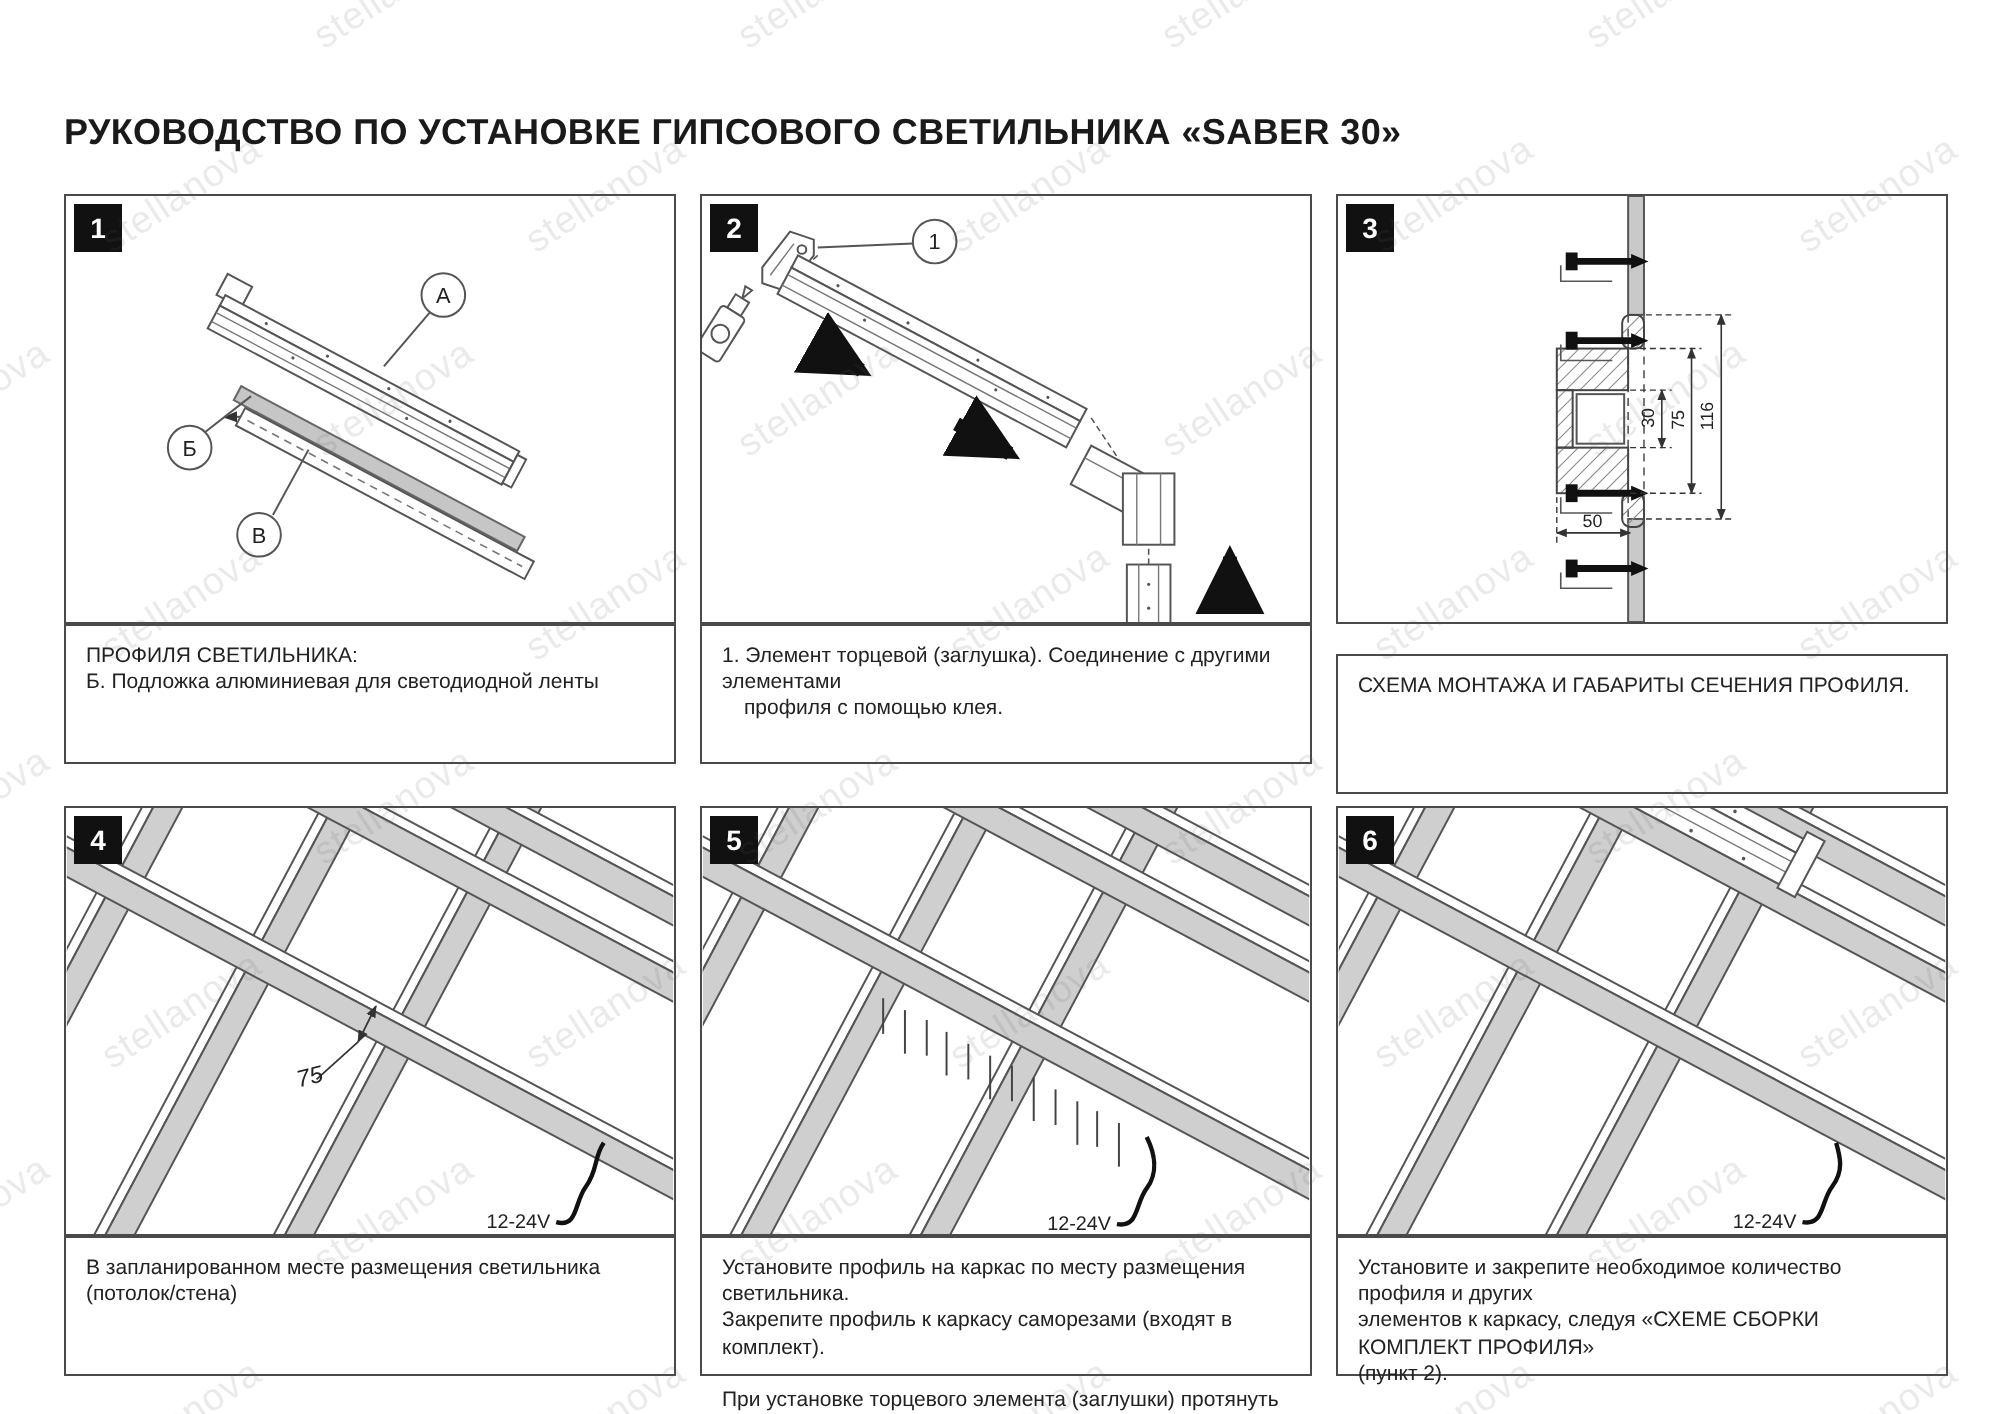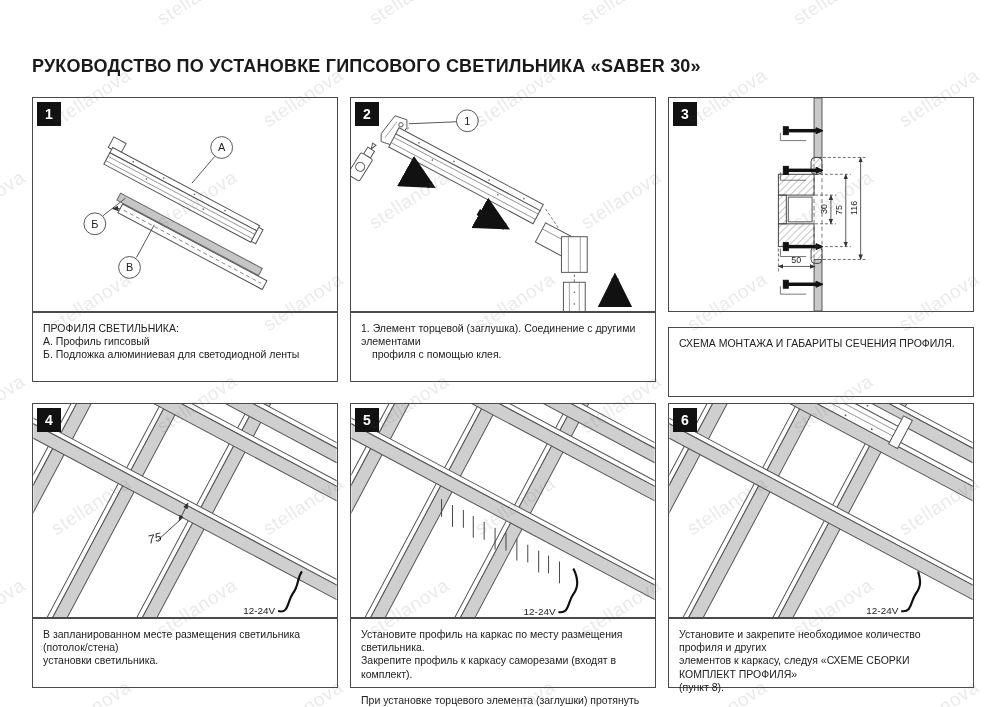--- a/index.html
+++ b/index.html
@@ -127,21 +127,20 @@
       </g>
       <g>
         <line x1="104" y1="161" x2="122" y2="128" stroke="#555" stroke-width="1"></line>
         <circle cx="97" cy="171" r="11" fill="#fff" stroke="#555" stroke-width="1"></circle>
         <text x="97" y="175" font-size="11" text-anchor="middle">В</text>
       </g>
     </svg>
   </div>
   <div class="panel-cap" id="p1c">
     <div class="cl">ПРОФИЛЯ СВЕТИЛЬНИКА:</div>
-    <div class="cl">А. Профиль гипсовый</div>
     <div class="cl">Б. Подложка алюминиевая для светодиодной ленты</div>
   </div>
 
   <div class="panel-img" id="p2i">
     <div class="badge">2</div>
     <svg class="diagram" viewBox="0 0 306 215">
 
       <g>
         <path d="M30,36 L44,18 L56,22 L56,30 L42,48 L30,44 Z" fill="#fff" stroke="#555" stroke-width="1"></path>
         <line x1="34" y1="40" x2="46" y2="24" stroke="#777" stroke-width=".7"></line>
@@ -285,21 +284,20 @@
         <text x="117" y="141" font-size="12" font-style="italic" transform="rotate(-14 117 141)">75</text>
       </g>
       <g>
         <path d="M247,209 C258,212 256,199 262,191 C268,183 266,176 271,169" stroke="#111" stroke-width="2.2" fill="none"></path>
         <text x="244" y="212" font-size="10" text-anchor="end">12-24V</text>
       </g>
     </svg>
   </div>
   <div class="panel-cap" id="p4c">
     <div class="cl">В запланированном месте размещения светильника (потолок/стена)</div>
-    <div class="cl">установки светильника.</div>
     <div class="cl gap"></div>
 
   </div>
 
   <div class="panel-img" id="p5i">
     <div class="badge">5</div>
     <svg class="diagram" viewBox="0 0 306 215">
       <use href="#lattice" width="306" height="215"></use>
       <g transform="rotate(28 153 107)">
         <rect x="-86" y="-16" width="11" height="32" fill="#fff" stroke="#555" stroke-width="1"></rect>
@@ -384,21 +382,21 @@
       </g>
       <g>
         <path d="M234,209 C245,211 243,199 249,191 C255,183 253,176 251,169" stroke="#111" stroke-width="2.2" fill="none"></path>
         <text x="231" y="212" font-size="10" text-anchor="end">12-24V</text>
       </g>
     </svg>
   </div>
   <div class="panel-cap" id="p6c">
     <div class="cl">Установите и закрепите необходимое количество профиля и других</div>
     <div class="cl">элементов к каркасу, следуя «СХЕМЕ СБОРКИ КОМПЛЕКТ ПРОФИЛЯ»</div>
-    <div class="cl">(пункт 8).</div>
+    <div class="cl">(пункт 2).</div>
   </div>
 
   <div class="wm" id="wm">
       <span style="left: -60px; top: -15px;">stellanova</span>
       <span style="left: 152px; top: -15px;">stellanova</span>
       <span style="left: 364px; top: -15px;">stellanova</span>
       <span style="left: 576px; top: -15px;">stellanova</span>
       <span style="left: 788px; top: -15px;">stellanova</span>
       <span style="left: 46px; top: 87px;">stellanova</span>
       <span style="left: 258px; top: 87px;">stellanova</span>

